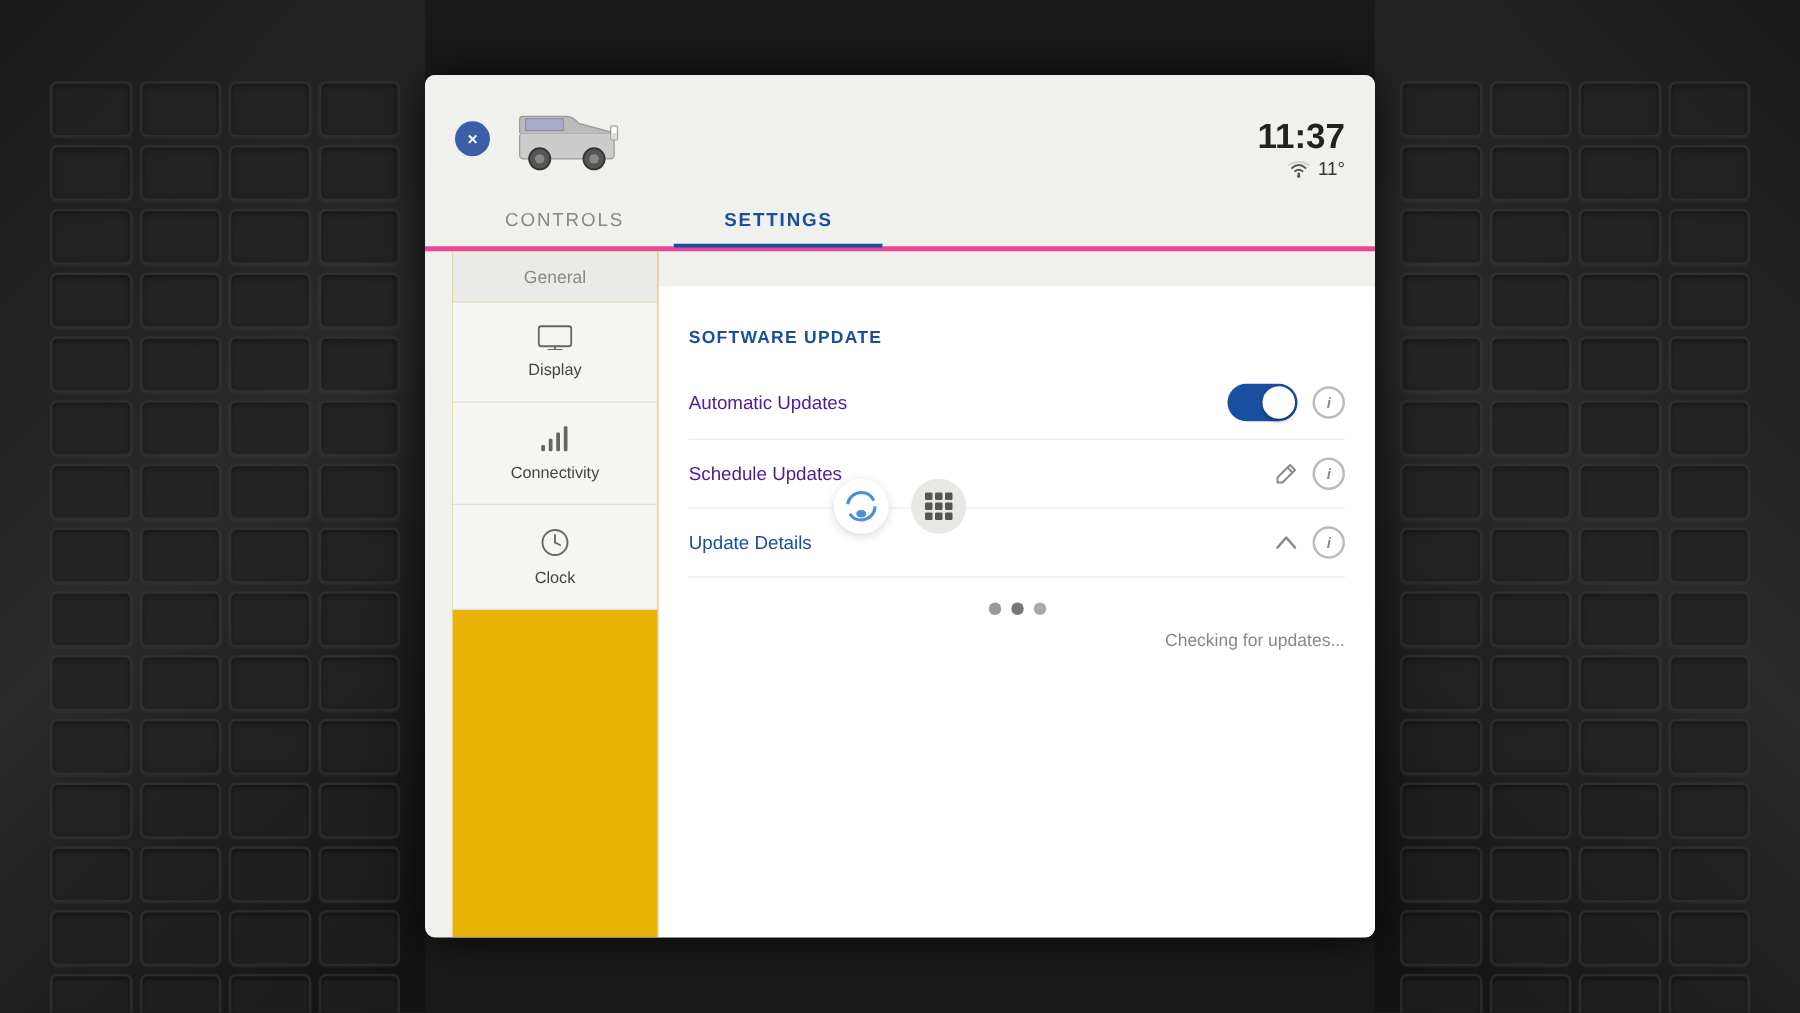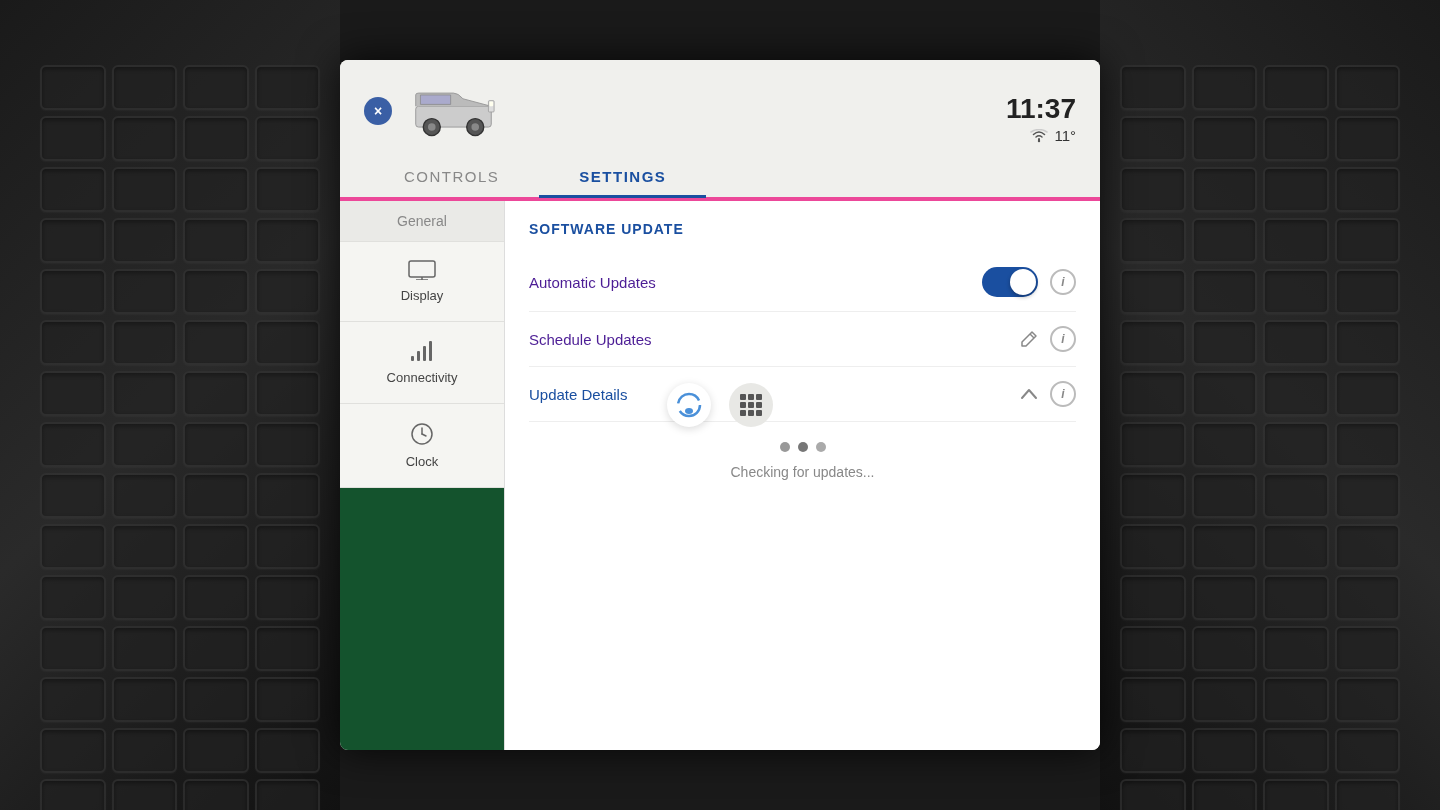--- a/index.html
+++ b/index.html
@@ -211,24 +211,25 @@
     
     .main-content {
       display: flex;
       flex: 1;
       overflow: hidden;
     }
 
     
     .sidebar {
       width: 165px;
-      background: #14532d;
+      background: #eab308;
       border-right: 1px solid #ddd;
       overflow-y: auto;
       flex-shrink: 0;
+      margin-left: 22px;
     }
 
     .sidebar-item {
       padding: 18px 12px;
       text-align: center;
       cursor: pointer;
       border-bottom: 1px solid #e0e0dd;
       background: #f5f5f2;
       display: flex;
       flex-direction: column;
@@ -251,21 +252,22 @@
       font-size: 14px;
       color: #888;
       font-style: normal;
     }
 
     
     .content-panel {
       flex: 1;
       background: white;
       overflow-y: auto;
-      padding: 20px 24px;
+      padding: 32px 24px;
+      margin-top: 28px;
     }
 
     .section-title {
       font-size: 14px;
       font-weight: 700;
       color: #1a4fa0;
       letter-spacing: 1px;
       text-transform: uppercase;
       margin-bottom: 16px;
     }
@@ -327,21 +329,21 @@
       justify-content: center;
       font-size: 13px;
       color: #888;
       cursor: pointer;
       flex-shrink: 0;
     }
 
     
     .update-details-content {
       padding: 20px 0;
-      text-align: center;
+      text-align: right;
     }
 
     .loading-dots {
       display: flex;
       gap: 8px;
       justify-content: center;
       margin-bottom: 12px;
     }
 
     .dot {

